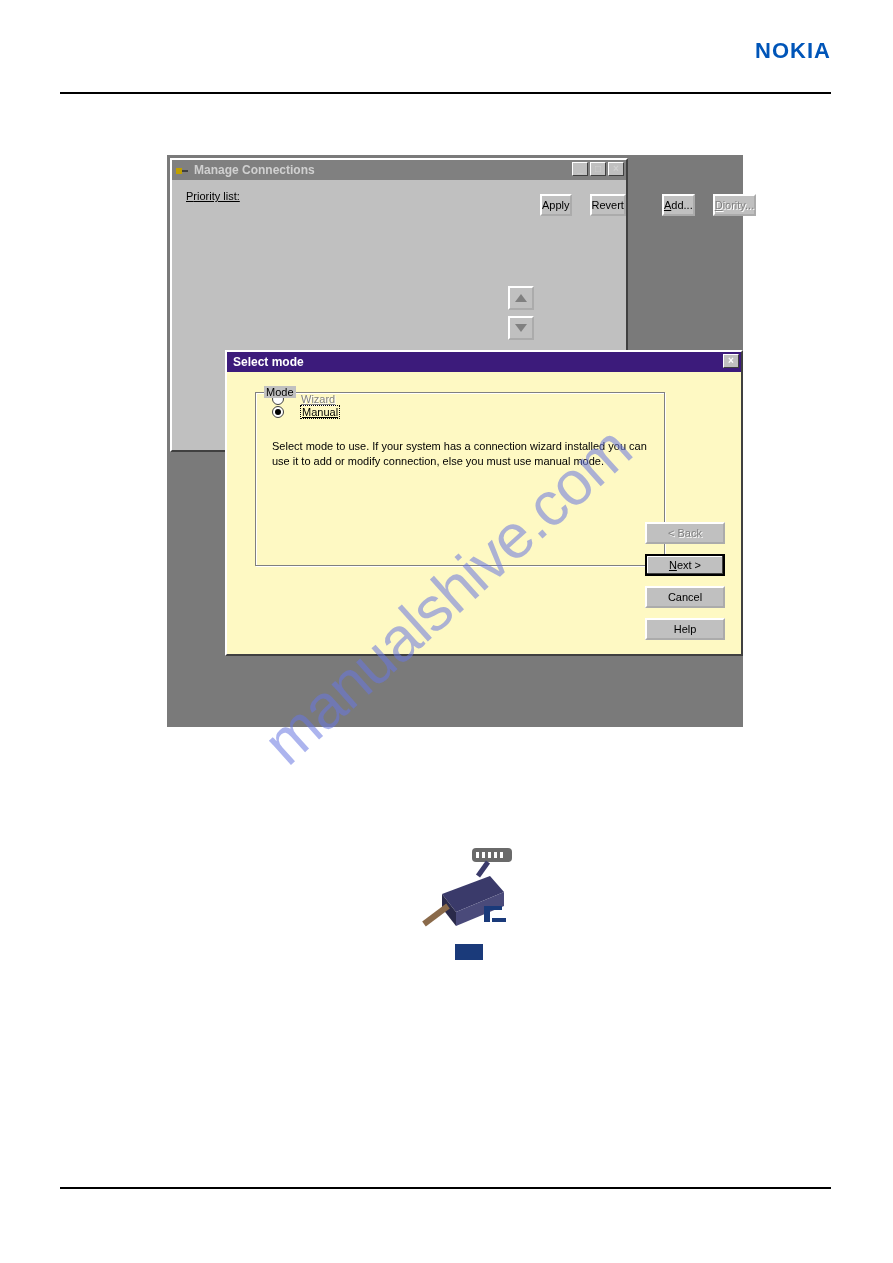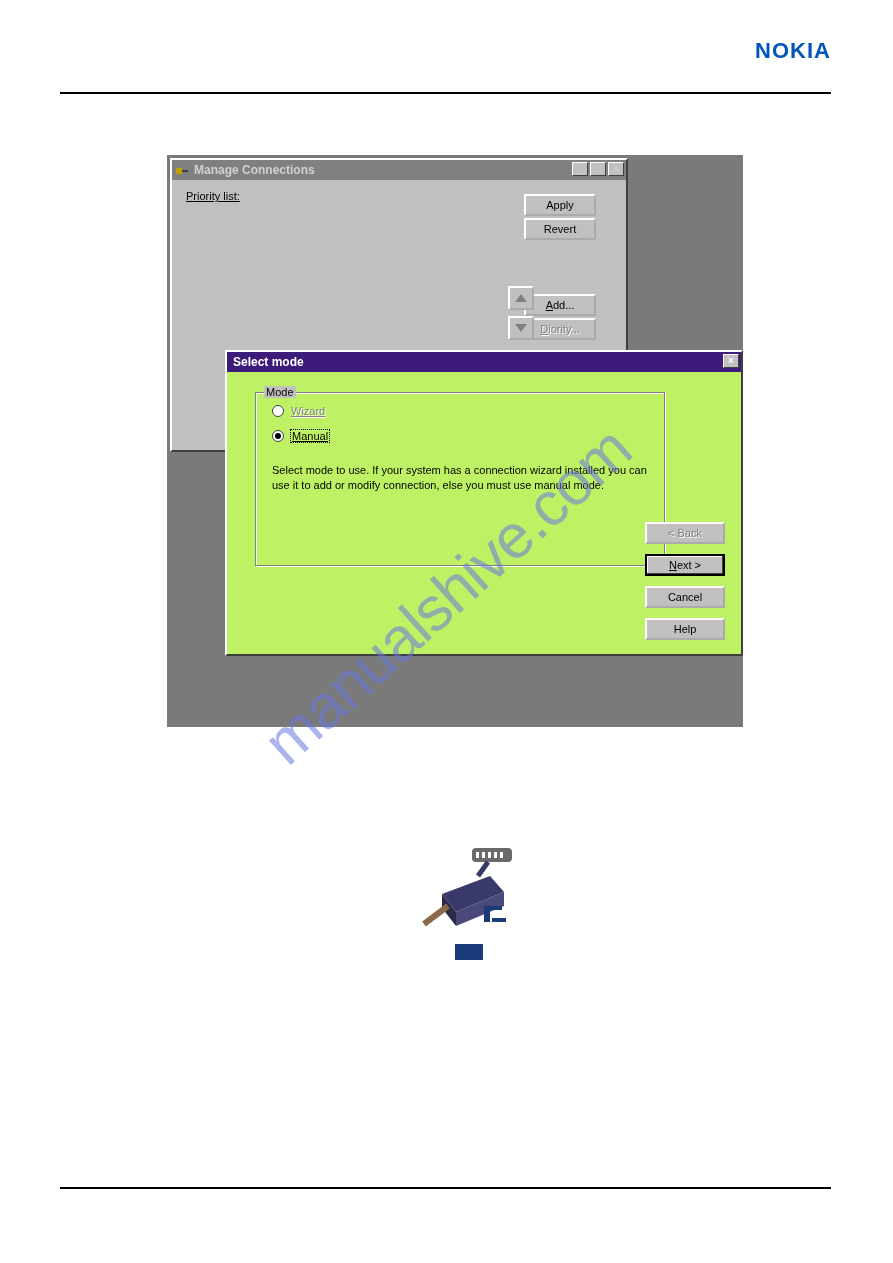--- a/index.html
+++ b/index.html
@@ -91,22 +91,22 @@
     border: 2px inset #808080;
     width: 232px; height: 216px;
     margin-top: 2px;
   }
   .pl-row {
     background: #3c1b7b; color: #fff;
     font: 11px "MS Sans Serif", Tahoma, sans-serif;
     padding: 2px 4px;
   }
   .mc-side {
-    position: absolute; top: 34px; right: 30px; width: 72px;
-    display: flex; flex-direction: column; gap: 2px;
+    position: absolute; top: 34px; right: 14px; width: 72px;
+    display: flex; flex-direction: row; gap: 18px;
   }
   .winbtn {
     height: 22px; background: #c0c0c0;
     border: 2px outset #fff;
     font: 11px "MS Sans Serif", Tahoma, sans-serif;
     text-align: center; line-height: 18px;
     color: #000;
   }
   .winbtn.disabled { color: #808080; text-shadow: 1px 1px 0 #fff; }
   .mc-arrows {
@@ -122,44 +122,44 @@
     width: 0; height: 0; border-left: 6px solid transparent;
     border-right: 6px solid transparent; border-bottom: 8px solid #808080;
   }
   .arrowbtn .tri-dn {
     width: 0; height: 0; border-left: 6px solid transparent;
     border-right: 6px solid transparent; border-top: 8px solid #808080;
   }
   
   .sm-window {
     position: absolute; left: 58px; top: 195px; width: 518px; height: 306px;
-    background: #bef264;
+    background: #fef9c3;
     border: 2px solid #fff;
     border-right-color: #404040; border-bottom-color: #404040;
   }
   .sm-title {
     background: #3c1b7b; color: #fff;
     font: bold 12px "MS Sans Serif", Tahoma, sans-serif;
     height: 20px; line-height: 20px; padding-left: 6px;
     position: relative;
   }
   .sm-title .tbtn { position: absolute; right: 2px; top: 2px; }
   .mode-frame {
     position: absolute; left: 28px; top: 40px; width: 410px; height: 174px;
     border: 1px solid #808080;
     box-shadow: inset 1px 1px 0 #fff, 1px 1px 0 #fff;
   }
   .mode-legend {
     position: absolute; left: 8px; top: -7px; background: #c0c0c0;
     font: 11px "MS Sans Serif", Tahoma, sans-serif; padding: 0 2px;
   }
   .radio-row {
-    display: flex; align-items: center; gap: 6px;
+    display: flex; align-items: center; gap: 16px;
     font: 11px "MS Sans Serif", Tahoma, sans-serif;
-    margin-left: 16px; margin-top: 12px;
+    margin-left: 16px; margin-top: 0;
   }
   .radio-row:first-of-type { margin-top: 14px; }
   .radio {
     width: 12px; height: 12px; border-radius: 50%;
     border: 1px solid #404040; background: #fff;
     display: flex; align-items: center; justify-content: center;
   }
   .radio.sel::after {
     content: ""; width: 6px; height: 6px; border-radius: 50%; background: #000;
   }

